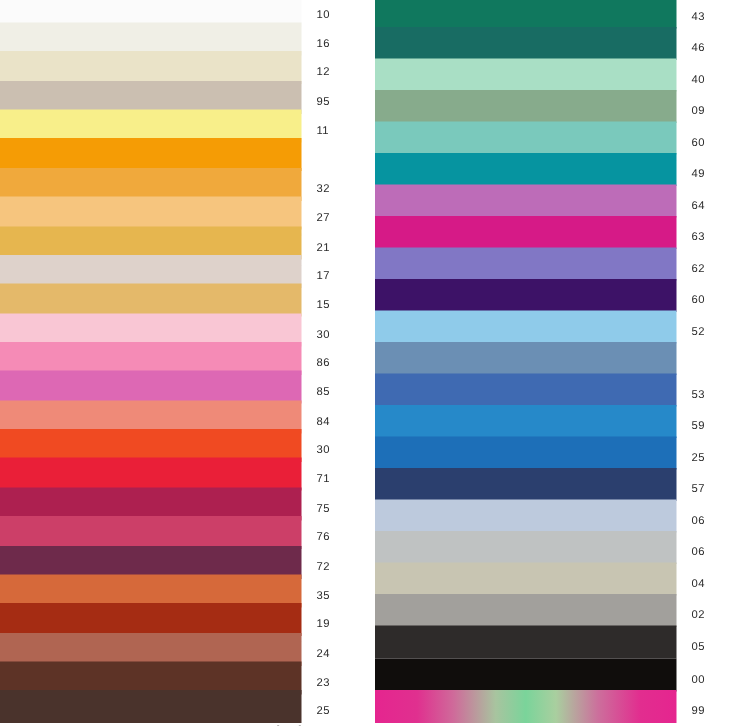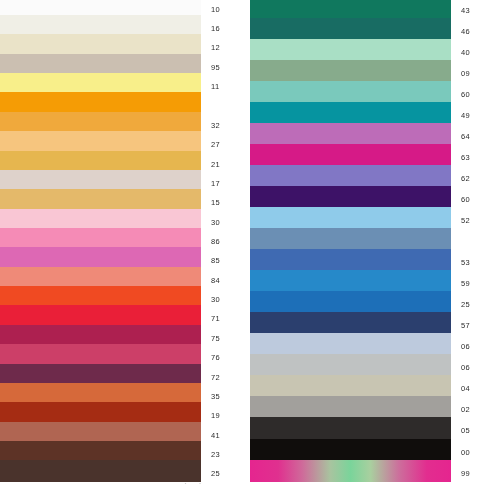--- a/index.html
+++ b/index.html
@@ -237,21 +237,21 @@
           <div class="swatch" style="background: rgb(165, 44, 19);"></div>
           <div class="swatch-label">цвет жженого кирпича</div>
         </div>
         <div class="code-cell">19</div>
       </div>
       <div class="row">
         <div class="swatch-cell">
           <div class="swatch" style="background: rgb(176, 101, 82);"></div>
           <div class="swatch-label">цвет глины</div>
         </div>
-        <div class="code-cell">41</div>
+        <div class="code-cell">24</div>
       </div>
       <div class="row">
         <div class="swatch-cell">
           <div class="swatch" style="background: rgb(93, 51, 38);"></div>
           <div class="swatch-label">коричневый средний</div>
         </div>
         <div class="code-cell">23</div>
       </div>
       <div class="row">
         <div class="swatch-cell">

